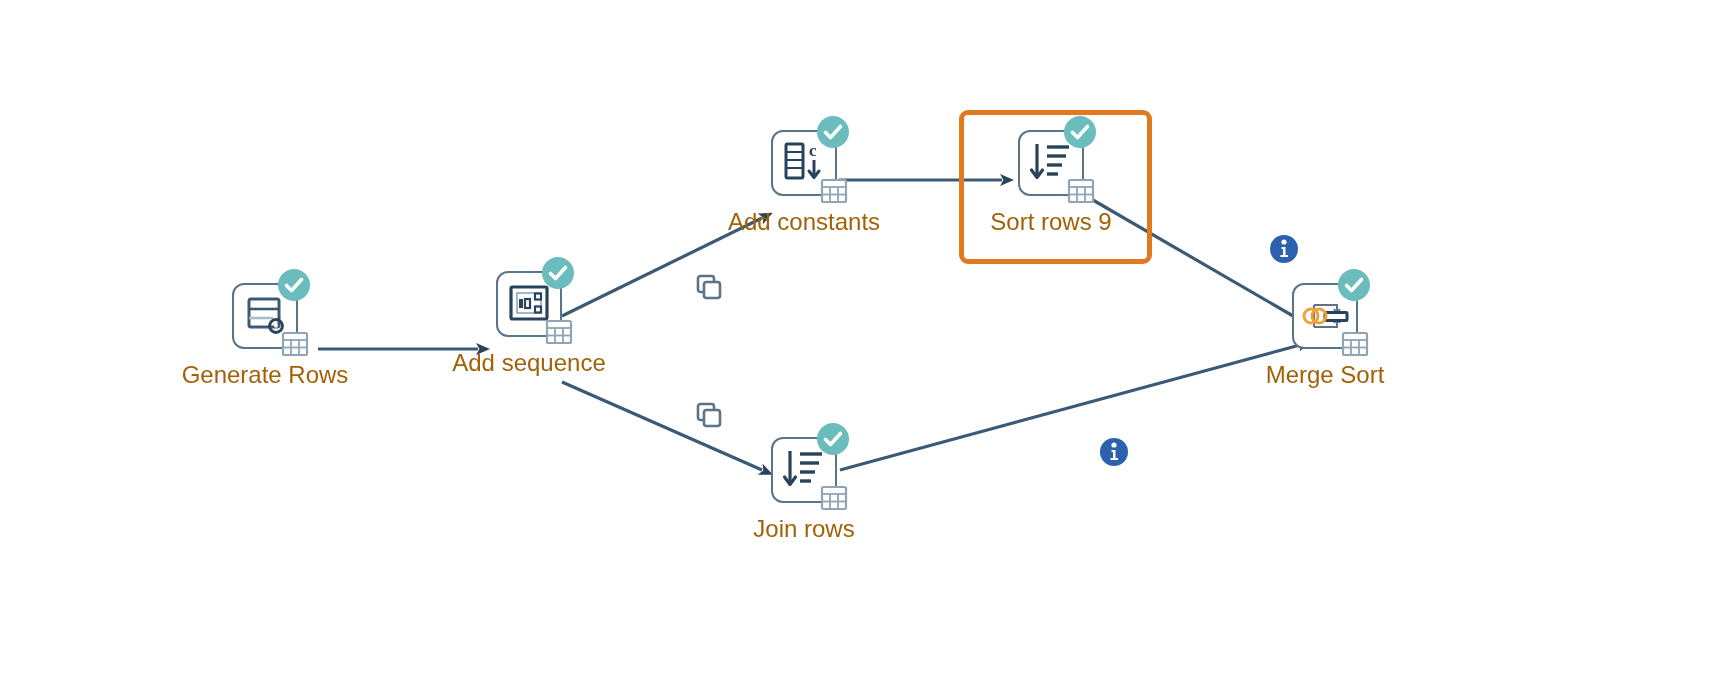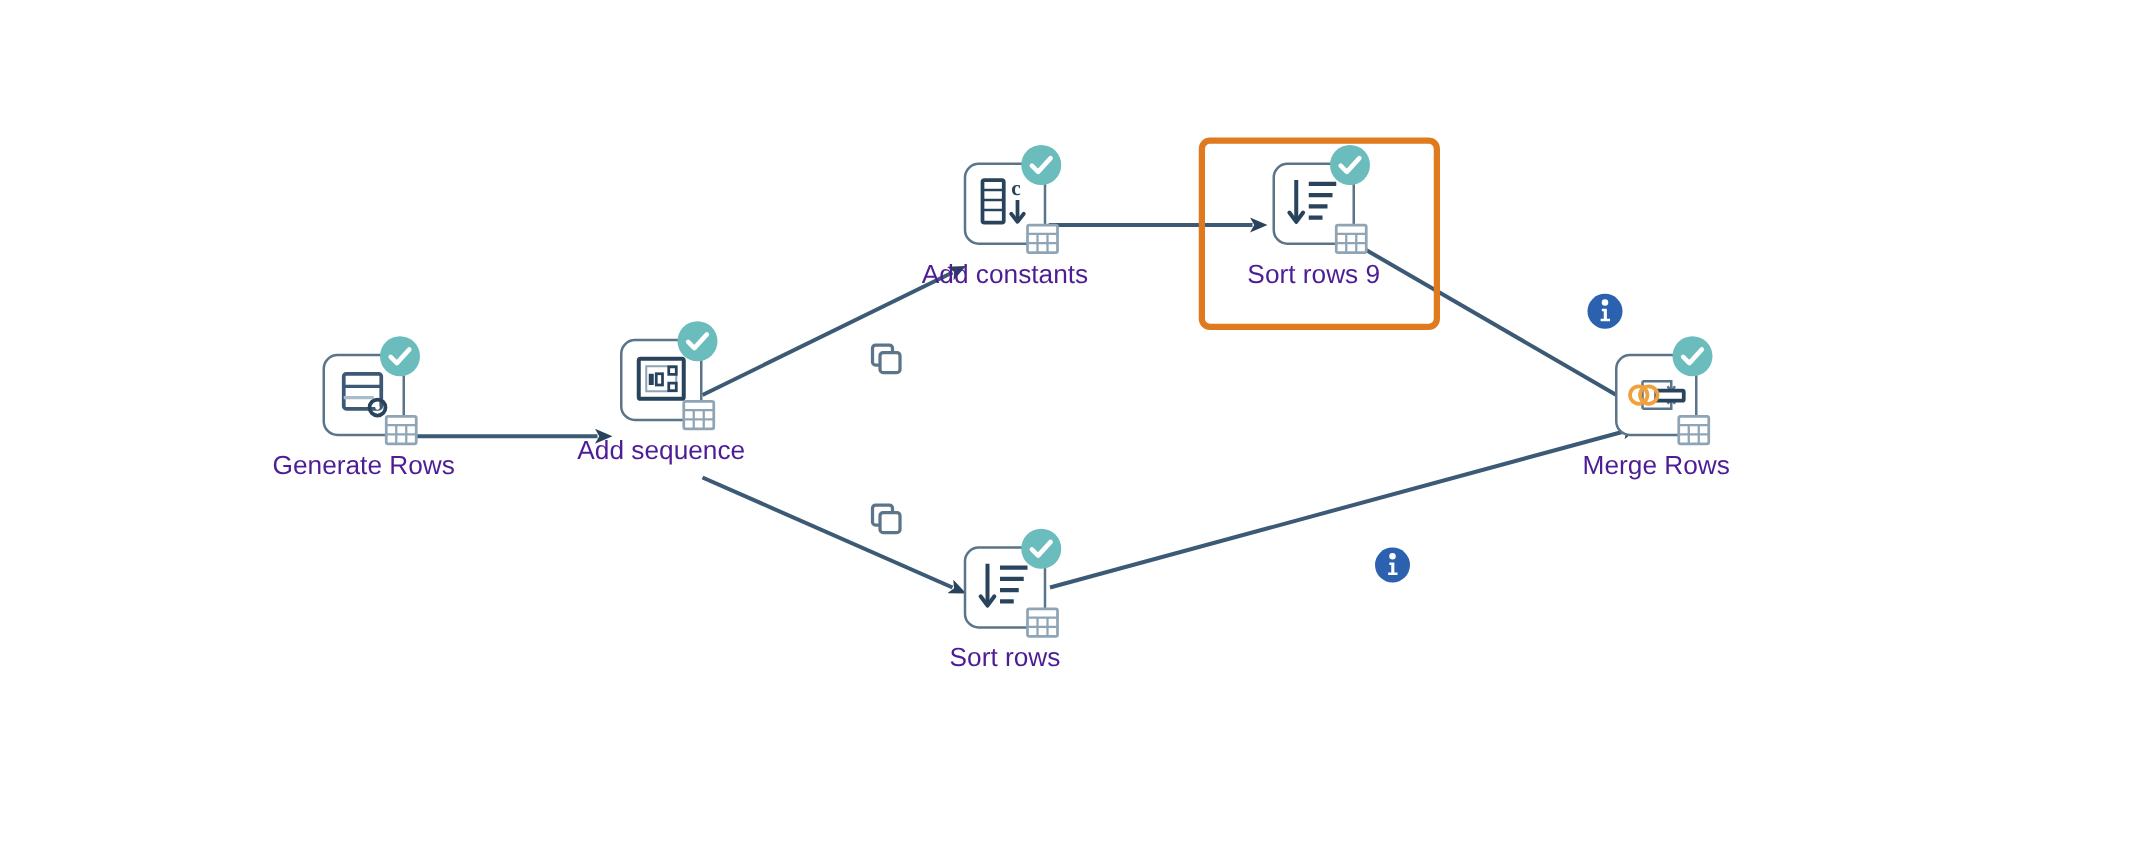--- a/index.html
+++ b/index.html
@@ -7,21 +7,21 @@
   #canvas{position:relative;width:1718px;height:688px;background:#ffffff;}
   svg.layer{position:absolute;left:0;top:0;width:1718px;height:688px;}
   .node{position:absolute;}
   .node-box{
     position:absolute;width:66px;height:66px;
     border:2.5px solid #5A7489;border-radius:12px;background:#ffffff;
     box-sizing:border-box;
   }
   .node-label{
     position:absolute;top:78px;left:50%;transform:translateX(-50%);
-    white-space:nowrap;font-size:21px;color:#4c1d95;
+    white-space:nowrap;font-size:24px;color:#a16207;
     font-family:"Liberation Sans",sans-serif;
   }
   .badge-check{
     position:absolute;width:32px;height:32px;border-radius:50%;
     background:#6BBDBD;left:46px;top:-14px;
   }
   .badge-grid{position:absolute;left:48px;top:46px;width:30px;height:30px;}
   .sel-box{
     position:absolute;border:5px solid #E07A1F;border-radius:9px;
     box-sizing:border-box;background:transparent;
@@ -52,21 +52,21 @@
       <path d="M839,180 L1002,180" marker-end="url(#arrowhead)"></path>
 
       <path d="M1086,196 L1300,320" marker-end="url(#arrowhead)"></path>
 
       <path d="M840,470 L1300,345" marker-end="url(#arrowhead)"></path>
     </g>
   </svg>
 
   <div class="sel-box" style="left:959px;top:110px;width:193px;height:154px;"></div>
 
-  <div class="node" style="left:258px;top:283px;width:66px;height:110px;">
+  <div class="node" style="left:232px;top:283px;width:66px;height:110px;">
     <div class="node-box"></div>
     <svg style="position:absolute;left:0;top:0;width:66px;height:66px;" viewBox="0 0 66 66">
       <rect x="17" y="16" width="30" height="28" rx="2" fill="none" stroke="#3C5A75" stroke-width="3"></rect>
       <line x1="17" y1="26" x2="47" y2="26" stroke="#3C5A75" stroke-width="2.6"></line>
       <line x1="17" y1="35" x2="41" y2="35" stroke="#A9BCCB" stroke-width="2.6"></line>
       <circle cx="44" cy="43" r="6.4" fill="none" stroke="#29435C" stroke-width="3"></circle>
       <circle cx="44" cy="43" r="1.8" fill="#ffffff"></circle>
     </svg>
     <div class="badge-check">
       <svg viewBox="0 0 32 32" style="width:32px;height:32px;">
@@ -174,21 +174,21 @@
         <path d="M8.5,16.5 L13.5,21.5 L23.5,10.5" fill="none" stroke="#ffffff" stroke-width="3.6" stroke-linecap="round" stroke-linejoin="round"></path>
       </svg>
     </div>
     <svg class="badge-grid" viewBox="0 0 30 30">
       <rect x="3" y="4" width="24" height="22" rx="1.5" fill="#ffffff" stroke="#8FA5B6" stroke-width="2.2"></rect>
       <line x1="3" y1="11" x2="27" y2="11" stroke="#8FA5B6" stroke-width="1.8"></line>
       <line x1="3" y1="18.5" x2="27" y2="18.5" stroke="#8FA5B6" stroke-width="1.8"></line>
       <line x1="11" y1="11" x2="11" y2="26" stroke="#8FA5B6" stroke-width="1.8"></line>
       <line x1="19" y1="11" x2="19" y2="26" stroke="#8FA5B6" stroke-width="1.8"></line>
     </svg>
-    <div class="node-label">Sort rows</div>
+    <div class="node-label">Join rows</div>
   </div>
 
   <div class="node" style="left:1292px;top:283px;width:66px;height:110px;">
     <div class="node-box"></div>
     <svg style="position:absolute;left:0;top:0;width:66px;height:66px;" viewBox="0 0 66 66">
       <path d="M22,22 L45,22 L45,28" fill="none" stroke="#5A7489" stroke-width="2"></path>
       <path d="M22,44 L45,44 L45,38" fill="none" stroke="#5A7489" stroke-width="2"></path>
       <path d="M42,26 L45,30 L48,26" fill="none" stroke="#5A7489" stroke-width="2"></path>
       <path d="M42,40 L45,36 L48,40" fill="none" stroke="#5A7489" stroke-width="2"></path>
       <line x1="22" y1="22" x2="22" y2="44" stroke="#5A7489" stroke-width="2"></line>
@@ -201,21 +201,21 @@
         <path d="M8.5,16.5 L13.5,21.5 L23.5,10.5" fill="none" stroke="#ffffff" stroke-width="3.6" stroke-linecap="round" stroke-linejoin="round"></path>
       </svg>
     </div>
     <svg class="badge-grid" viewBox="0 0 30 30">
       <rect x="3" y="4" width="24" height="22" rx="1.5" fill="#ffffff" stroke="#8FA5B6" stroke-width="2.2"></rect>
       <line x1="3" y1="11" x2="27" y2="11" stroke="#8FA5B6" stroke-width="1.8"></line>
       <line x1="3" y1="18.5" x2="27" y2="18.5" stroke="#8FA5B6" stroke-width="1.8"></line>
       <line x1="11" y1="11" x2="11" y2="26" stroke="#8FA5B6" stroke-width="1.8"></line>
       <line x1="19" y1="11" x2="19" y2="26" stroke="#8FA5B6" stroke-width="1.8"></line>
     </svg>
-    <div class="node-label">Merge Rows</div>
+    <div class="node-label">Merge Sort</div>
   </div>
 
   <svg class="hop-icon" style="left:694px;top:272px;" viewBox="0 0 30 30">
     <rect x="4" y="4" width="16" height="16" rx="2.5" fill="#ffffff" stroke="#5A7489" stroke-width="2.6"></rect>
     <rect x="10" y="10" width="16" height="16" rx="2.5" fill="#ffffff" stroke="#5A7489" stroke-width="2.6"></rect>
   </svg>
 
   <svg class="hop-icon" style="left:694px;top:400px;" viewBox="0 0 30 30">
     <rect x="4" y="4" width="16" height="16" rx="2.5" fill="#ffffff" stroke="#5A7489" stroke-width="2.6"></rect>
     <rect x="10" y="10" width="16" height="16" rx="2.5" fill="#ffffff" stroke="#5A7489" stroke-width="2.6"></rect>

